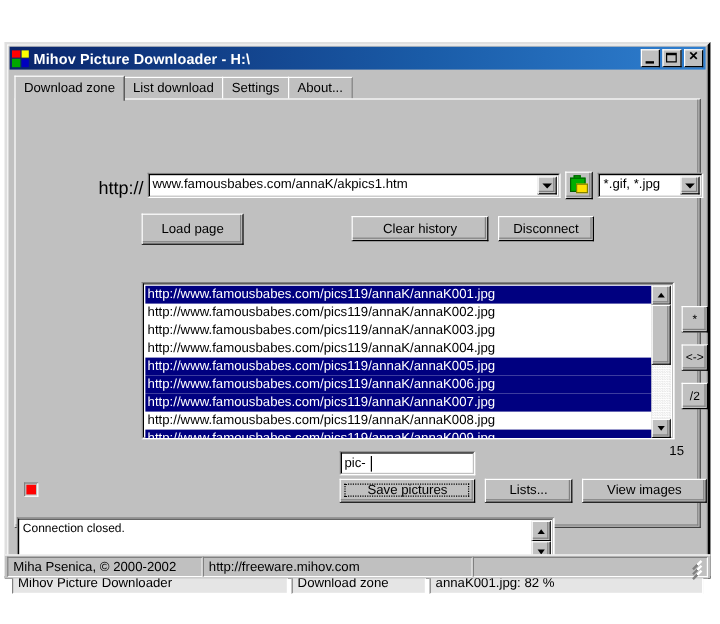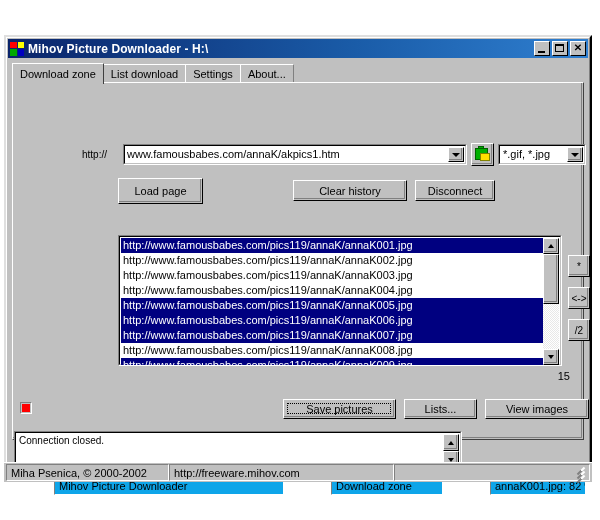--- a/index.html
+++ b/index.html
@@ -195,21 +195,21 @@
     position: absolute;
     left: 3px; top: 3px; right: 4px; bottom: 4px;
     border: 1px dotted #000000;
     pointer-events: none;
   }
 
   
   .url-label {
     position: absolute;
     left: 76px; top: 112px;
-    font-size: 10px; color: #000;
+    font-size: 15px; color: #000;
   }
   .url-combo {
     position: absolute;
     left: 117px; top: 107px;
     width: 344px; height: 21px;
   }
   .url-combo .txt {
     position: absolute;
     left: 3px; top: 3px;
     font-size: 11px; color: #000;
@@ -498,33 +498,32 @@
 
   
   .statusbar {
     position: absolute;
     left: 4px; top: 440px;
     width: 576px; height: 18px;
     display: flex;
     gap: 3px;
   }
   .status-cell {
-    background: #0ea5e9;
+    background: #e5e5e5;
     border-top: 1px solid #808080;
     border-left: 1px solid #808080;
     border-right: 1px solid #ffffff;
     border-bottom: 1px solid #ffffff;
     box-sizing: border-box;
     display: flex; align-items: center;
     padding-left: 4px;
     font-size: 11px; color: #000;
     height: 18px;
     white-space: nowrap;
     overflow: hidden;
-    margin-left: 44px;
   }
   .sc1 { width: 230px; }
   .sc2 { width: 112px; }
   .sc3 { flex: 1; }
 
   
   .outerbar {
     position: absolute;
     left: 4px; top: 462px;
     width: 588px; height: 20px;
@@ -675,20 +674,25 @@
     </div>
   <div class="btn side-btn sb-swap">
       <span>&lt;-&gt;</span>
     </div>
   <div class="btn side-btn sb-half">
       <span>/2</span>
     </div>
 
   <div class="count-label">15</div>
 
+  <div class="prefix-input sunken">
+    <div class="sunken-in"></div>
+    <span class="txt">pic-</span>
+    <span class="caret"></span>
+  </div>
 
   <div class="btn btn-save focused">
       <span>Save pictures</span>
     </div>
   <div class="btn btn-lists">
       <span>Lists...</span>
     </div>
   <div class="btn btn-view">
       <span>View images</span>
     </div>

